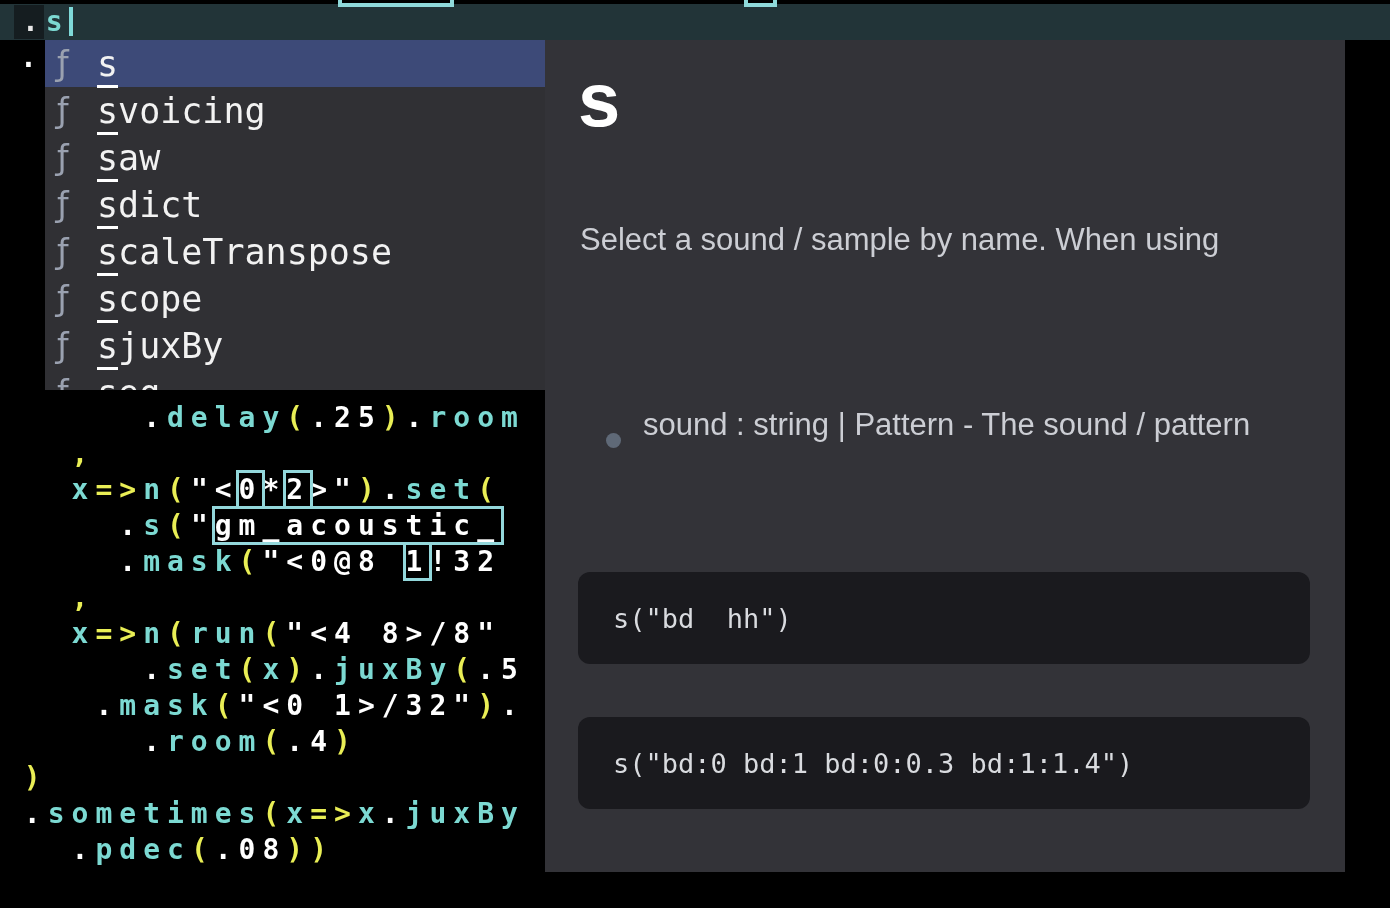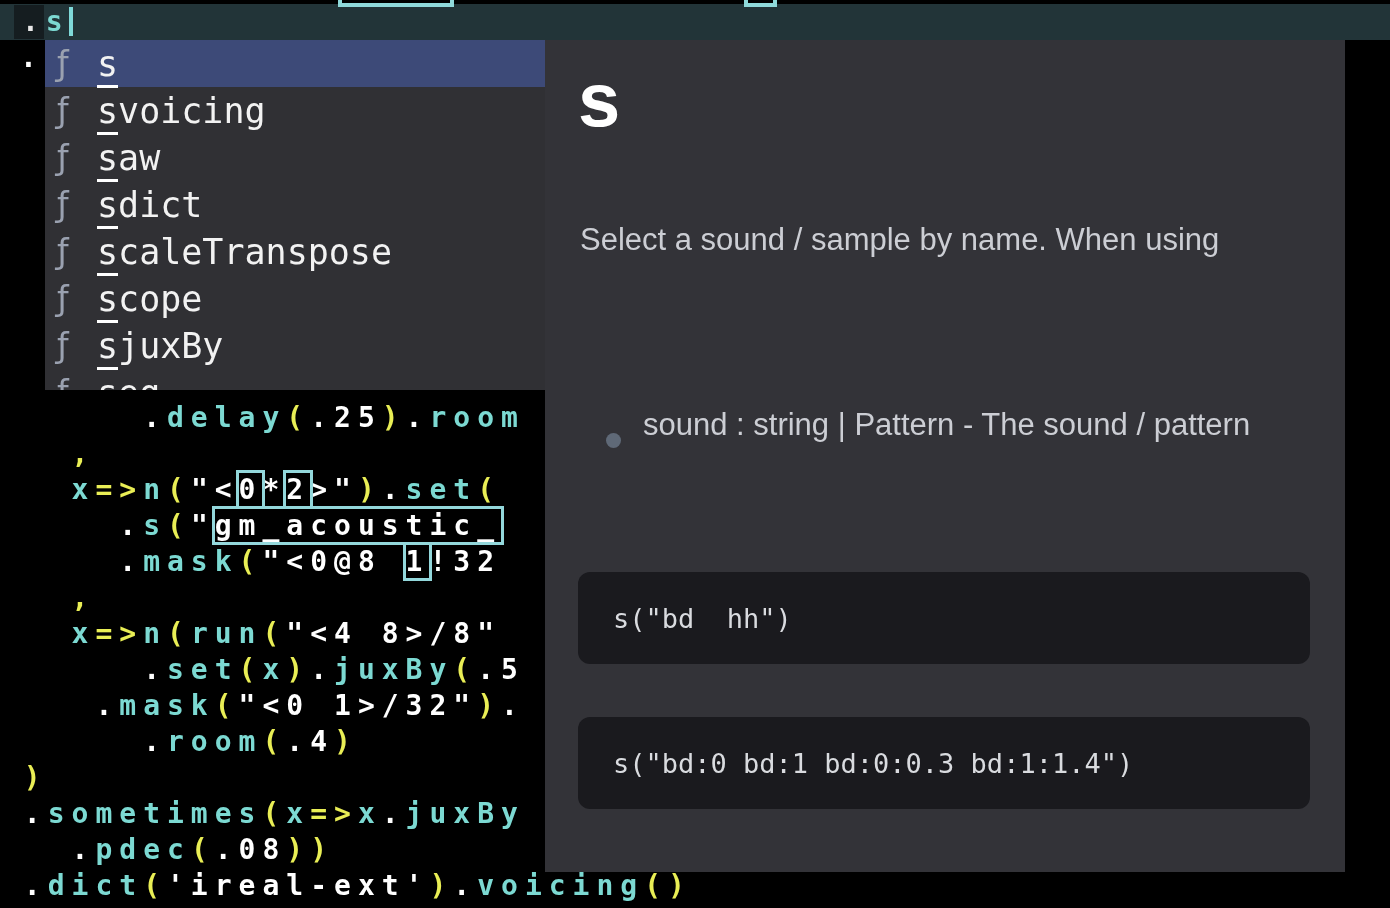--- a/index.html
+++ b/index.html
@@ -79,21 +79,20 @@
         <div class="code-line"><span>     </span><span class="c-wh">.</span><span class="c-cy">s</span><span class="c-ye">(</span><span class="c-wh">"</span><span class="c-wh boxed">gm_acoustic_</span></div>
         <div class="code-line"><span>     </span><span class="c-wh">.</span><span class="c-cy">mask</span><span class="c-ye">(</span><span class="c-wh">"&lt;0@8 </span><span class="c-wh boxed">1</span><span class="c-wh">!32</span></div>
         <div class="code-line"><span>   </span><span class="c-ye">,</span></div>
         <div class="code-line"><span>   </span><span class="c-cy">x</span><span class="c-ye">=&gt;</span><span class="c-cy">n</span><span class="c-ye">(</span><span class="c-cy">run</span><span class="c-ye">(</span><span class="c-wh">"&lt;4 8&gt;/8"</span></div>
         <div class="code-line"><span>      </span><span class="c-wh">.</span><span class="c-cy">set</span><span class="c-ye">(</span><span class="c-cy">x</span><span class="c-ye">)</span><span class="c-wh">.</span><span class="c-cy">juxBy</span><span class="c-ye">(</span><span class="c-wh">.5</span></div>
         <div class="code-line"><span>    </span><span class="c-wh">.</span><span class="c-cy">mask</span><span class="c-ye">(</span><span class="c-wh">"&lt;0 1&gt;/32"</span><span class="c-ye">)</span><span class="c-wh">.</span></div>
         <div class="code-line"><span>      </span><span class="c-wh">.</span><span class="c-cy">room</span><span class="c-ye">(</span><span class="c-wh">.4</span><span class="c-ye">)</span></div>
         <div class="code-line"><span> </span><span class="c-ye">)</span></div>
         <div class="code-line"><span> </span><span class="c-wh">.</span><span class="c-cy">sometimes</span><span class="c-ye">(</span><span class="c-cy">x</span><span class="c-ye">=&gt;</span><span class="c-cy">x</span><span class="c-wh">.</span><span class="c-cy">juxBy</span></div>
         <div class="code-line"><span>   </span><span class="c-wh">.</span><span class="c-cy">pdec</span><span class="c-ye">(</span><span class="c-wh">.08</span><span class="c-ye">))</span></div>
-        <div class="code-line"><span> </span><span class="c-wh">.</span><span class="c-cy">dict</span><span class="c-ye">(</span><span class="c-wh">'ireal-ext'</span><span class="c-ye">)</span><span class="c-wh">.</span><span class="c-cy">voicing</span><span class="c-ye">()</span></div>
       </div>
   </div>
 
   <div id="active-line">
     <div id="active-cell"></div>
     <div id="active-text"><span class="dot">.</span><span class="word">s</span></div>
     <div id="cursor"></div>
   </div>
 
   <div id="frag-1" class="frag"></div>

